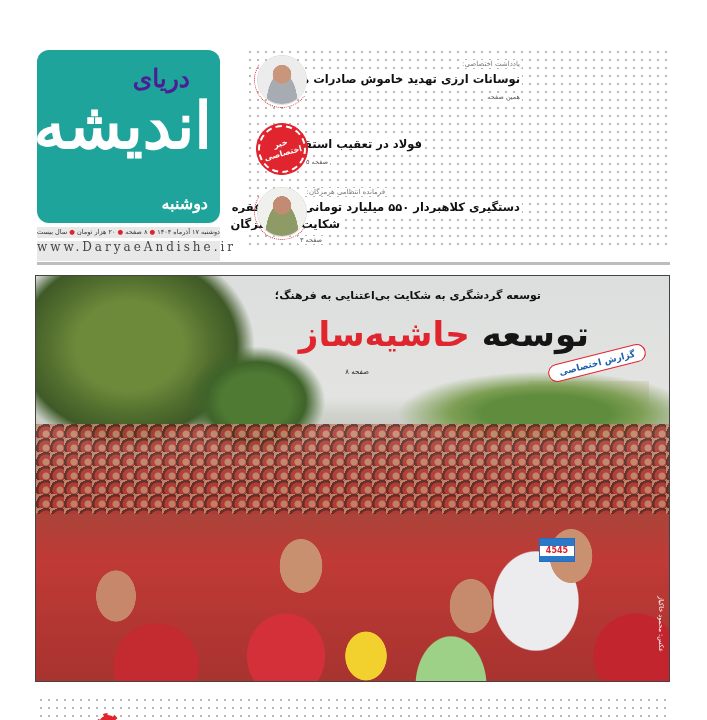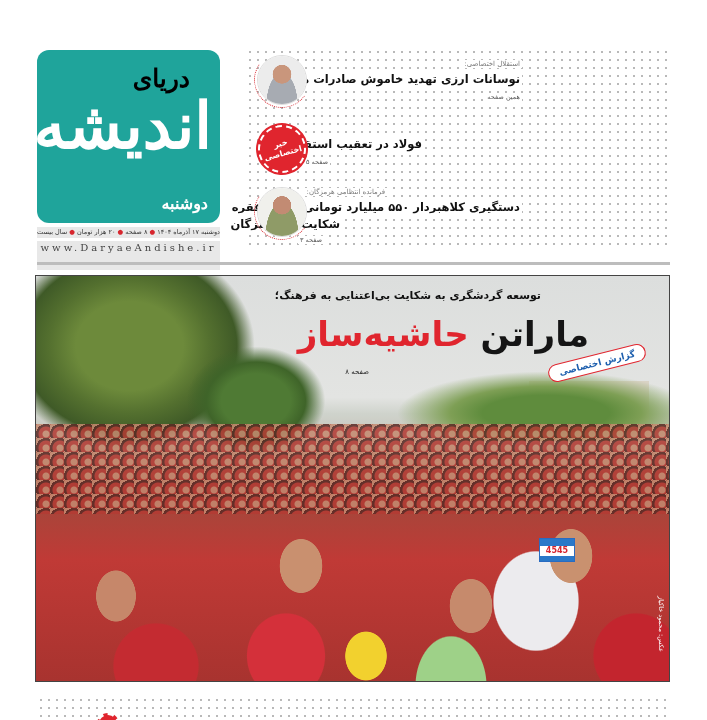--- a/index.html
+++ b/index.html
@@ -2,32 +2,32 @@
 <html><head>
 <meta charset="utf-8">
 <style>
   * { box-sizing: border-box; margin: 0; padding: 0; }
   html, body { width: 707px; height: 720px; background: #ffffff; overflow: hidden; }
   body { position: relative; font-family: "DejaVu Sans", sans-serif; }
 
   
   .masthead { position: absolute; left: 37px; top: 50px; width: 183px; height: 173px;
     background: #1fa49b; border-radius: 12px; overflow: hidden; }
-  .mast-top { position: absolute; right: 30px; top: 14px; color: #000000;
+  .mast-top { position: absolute; right: 30px; top: 14px; color: #4c1d95;
     font-family: "DejaVu Serif", serif; font-size: 25px; font-weight: bold; direction: rtl; }
   .mast-main { position: absolute; right: 8px; top: 38px; left: 8px; color: #fff; text-align: center;
     font-family: "DejaVu Serif", serif; font-size: 64px; font-weight: bold; direction: rtl; line-height: 1.2; letter-spacing: -2px; }
   .mast-sub { position: absolute; right: 12px; bottom: 10px; color: #fff;
     font-family: "DejaVu Serif", serif; font-size: 16px; font-weight: bold; direction: rtl; }
   .mast-meta { position: absolute; left: 37px; top: 227px; width: 183px; height: 11px;
     background: #e8e8e8; font-size: 6.5px; color: #333; text-align: center; direction: rtl;
     line-height: 11px; white-space: nowrap; overflow: hidden; }
   .mast-meta .dot { color: #d7262e; }
-  .mast-url { position: absolute; left: 37px; top: 241px; width: 183px; height: 29px;
-    background: #e8e8e8; font-family: "DejaVu Serif", serif; font-size: 10px; color: #444;
+  .mast-url { position: absolute; left: 37px; top: 241px; width: 183px; height: 20px;
+    background: #e8e8e8; font-family: "DejaVu Serif", serif; font-size: 12px; color: #444;
     text-align: center; letter-spacing: 3px; line-height: 13px; }
 
   
   .dots-bg { position: absolute;
     background-image: radial-gradient(circle, #b9b9b9 0.8px, transparent 1px);
     background-size: 8px 8px; }
   .headlines { left: 246px; top: 48px; width: 424px; height: 200px; }
   .story { position: absolute; right: 0; direction: rtl; }
   .story .kicker { position: absolute; font-size: 7px; color: #777; white-space: nowrap; background: #fff; padding: 0 2px; }
   .story .title { position: absolute; font-size: 11.5px; font-weight: bold; color: #111; white-space: nowrap; background: #fff; padding: 0 2px; line-height: 1.45; }
@@ -114,21 +114,21 @@
   <span class="dot">●</span>
   <span>سال بیست و سوم</span>
   
   
 </div>
 <div class="mast-url">www.DaryaeAndishe.ir</div>
 
 <div class="dots-bg headlines">
 
   <div class="story" style="top:0;width:424px;height:60px;">
-    <span class="kicker" style="right:148px;top:12px;">استقلال اختصاصی:</span>
+    <span class="kicker" style="right:148px;top:12px;">یادداشت اختصاصی:</span>
     <span class="title" style="right:148px;top:23px;">نوسانات ارزی تهدید خاموش صادرات هرمزگان</span>
     <span class="page" style="right:148px;top:45px;">همین صفحه</span>
   </div>
   <div class="thumb-arc" style="left:8px;top:4px;"></div>
   <div class="thumb" style="left:11px;top:7px;">
       <div class="face1"></div>
     </div>
 
   <div class="story" style="top:70px;width:424px;height:55px;">
     <span class="title" style="right:246px;top:18px;">فولاد در تعقیب استقلال</span>
@@ -161,21 +161,21 @@
   <div class="crowd-far"></div>
   <div class="crowd-near"></div>
   <div class="bib">
     <div class="bib-top"></div>
     <div class="bib-num">4545</div>
     <div class="bib-bot"></div>
   </div>
 
   <div class="deck">توسعه گردشگری به شکایت بی‌اعتنایی به فرهنگ؛</div>
   <div class="headline">
-    <span class="black">ماراتن</span>
+    <span class="black">توسعه</span>
     <span class="red">حاشیه‌ساز</span>
   </div>
   <div class="page-ref">صفحه ۸</div>
   <div class="report-tag">گزارش اختصاصی</div>
   <div class="credit">عکس: محمود خاکیاز</div>
 </div>
 
 <div class="dots-bg bottom-dots"></div>
 <div class="bottom-badge"></div>
 

